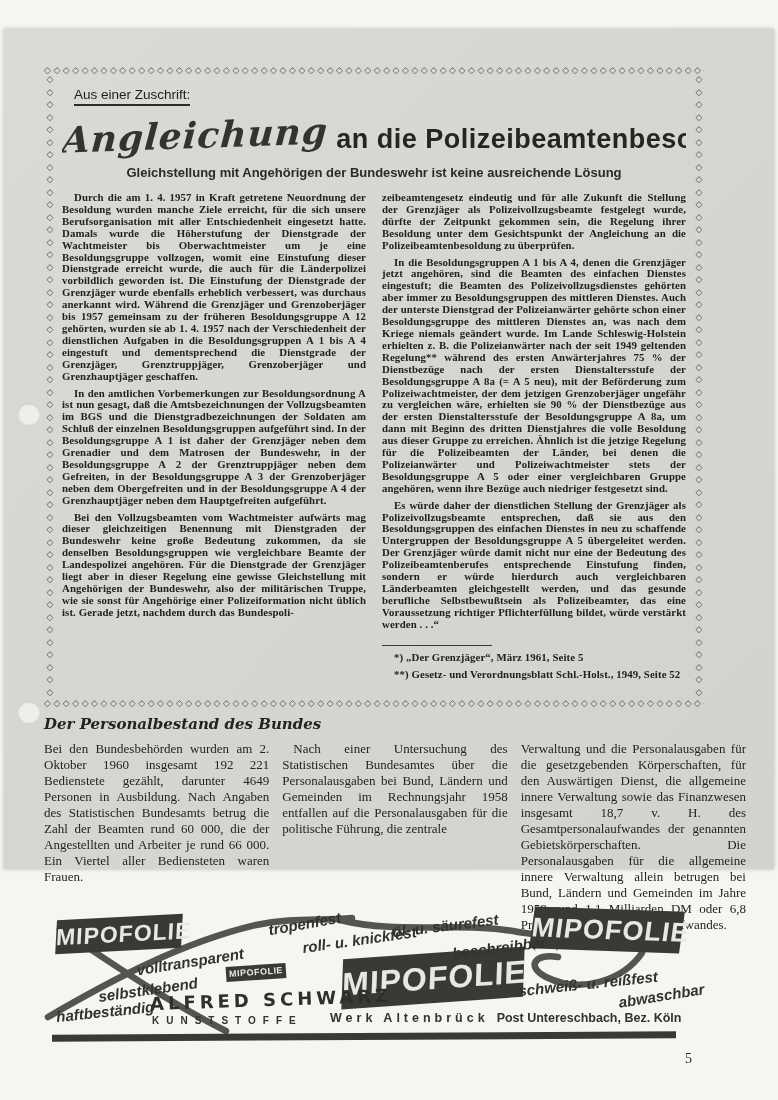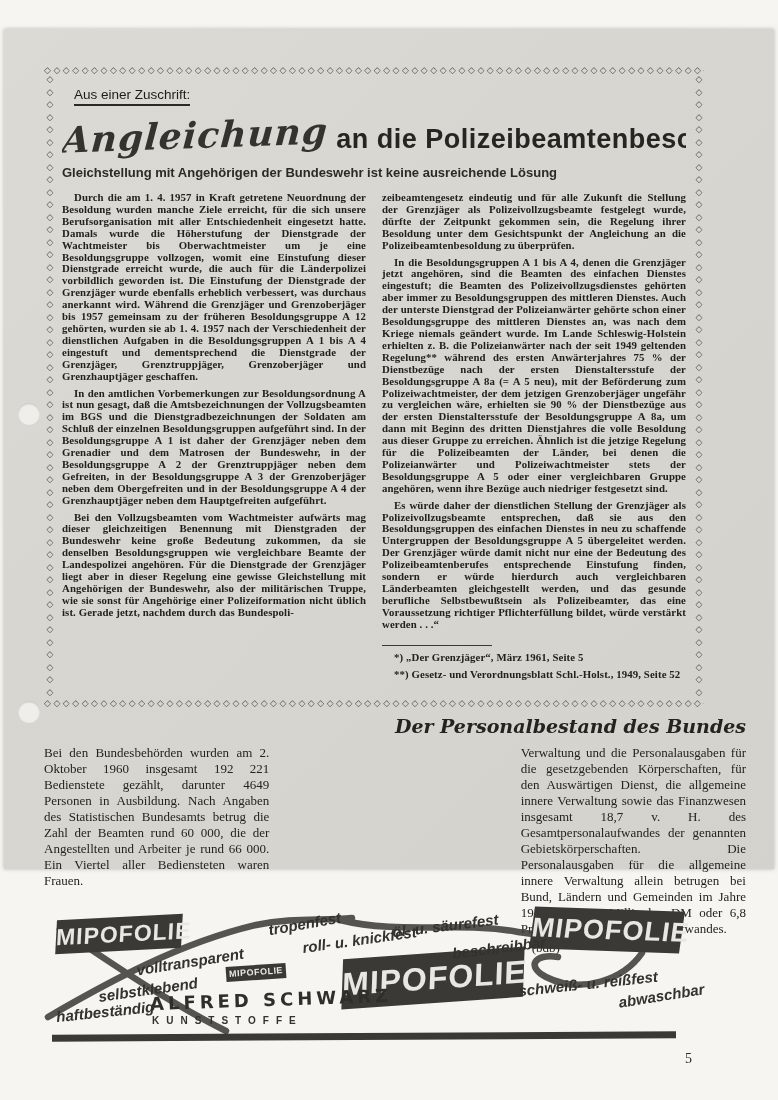--- a/index.html
+++ b/index.html
@@ -24,37 +24,37 @@
 
   .kicker{display:inline-block;margin:8px 0 0 12px;
           font-family:"Liberation Sans",sans-serif;font-size:13.5px;
           border-bottom:2px solid #2b2a27;padding-bottom:2px;}
   .headline{text-align:center;margin-top:8px;white-space:nowrap;}
   .script-word{font-family:"DejaVu Serif",serif;font-style:italic;font-weight:bold;
                font-size:36px;letter-spacing:1px;display:inline-block;
                transform:rotate(-2deg) skewX(-6deg);margin-right:8px;color:#34332f;}
   .head-rest{font-family:"Liberation Sans",sans-serif;font-weight:bold;
              font-size:27px;letter-spacing:.5px;color:#262522;}
-  .subhead{font-family:"Liberation Sans",sans-serif;
+  .subhead{text-align:center;font-family:"Liberation Sans",sans-serif;
            font-weight:bold;font-size:13px;margin-top:9px;color:#2b2a27;}
 
   .cols2{display:flex;gap:16px;margin-top:12px;}
   .cols2 .col{flex:1;}
   .art1 p{margin:0 0 5px 0;font-size:10.8px;line-height:11.9px;
           font-weight:bold;text-align:justify;letter-spacing:.1px;
           text-indent:12px;color:#22211e;}
   .art1 p.noindent{text-indent:0;}
   .fnrule{width:110px;border-top:1px solid #3a3936;margin:14px 0 6px 0;}
   .footnote{font-size:10px;line-height:15px;font-weight:normal;
             font-family:"Liberation Serif",serif;color:#2a2926;margin:0;}
 
   
   .art2{position:absolute;left:40px;top:686px;width:702px;}
-  .art2-title{text-align:right;font-family:"DejaVu Serif",serif;
-              font-style:italic;font-weight:bold;font-size:19px;color:#24231f;}
+  .art2-title{text-align:left;font-family:"DejaVu Serif",serif;
+              font-style:italic;font-weight:bold;font-size:15px;color:#24231f;}
   .cols3{display:flex;gap:13px;margin-top:8px;}
   .cols3 .col{flex:1;}
   .art2 p{margin:0;font-size:13px;line-height:16px;text-align:justify;
           text-indent:11px;color:#242320;}
   .art2 p.noindent{text-indent:0;}
   .byline{text-align:right;font-size:11px;margin-top:3px !important;padding-right:6px;}
 
   
   .ad{position:absolute;left:36px;top:878px;width:668px;height:140px;
       font-family:"Liberation Sans",sans-serif;}
@@ -138,20 +138,21 @@
     </div>
   </div>
 
   <div class="art2">
     <div class="art2-title">Der Personalbestand des Bundes</div>
     <div class="cols3">
       <div class="col">
         <p class="noindent">Bei den Bundesbehörden wurden am 2. Oktober 1960 insgesamt 192 221 Bedienstete gezählt, darunter 4649 Personen in Ausbildung. Nach Angaben des Statistischen Bundesamts betrug die Zahl der Beamten rund 60 000, die der Angestellten und Arbeiter je rund 66 000. Ein Viertel aller Bediensteten waren Frauen.</p>
       </div>
       <div class="col">
+        <p>Nach einer Untersuchung des Statistischen Bundesamtes über die Personalausgaben bei Bund, Ländern und Gemeinden im Rechnungsjahr 1958 entfallen auf die Personalausgaben für die politische Führung, die zentrale</p>
       </div>
       <div class="col">
         <p class="noindent">Verwaltung und die Personalausgaben für die gesetzgebenden Körperschaften, für den Auswärtigen Dienst, die allgemeine innere Verwaltung sowie das Finanzwesen insgesamt 18,7 v. H. des Gesamtpersonalaufwandes der genannten Gebietskörperschaften. Die Personalausgaben für die allgemeine innere Verwaltung allein betrugen bei Bund, Ländern und Gemeinden im Jahre 1958 rund 1,1 Milliarden DM oder 6,8 Prozent des Gesamtpersonalaufwandes.</p>
         <p class="byline">(bdb)</p>
       </div>
     </div>
   </div>
 
   <div class="ad">
     <svg width="668" height="140" viewBox="0 0 668 140">
@@ -173,17 +174,20 @@
     <span class="adword w-saeurefest">öl- u. säurefest</span>
     <span class="adword w-beschreibbar">beschreibbar</span>
     <span class="adword w-volltransparent">volltransparent</span>
     <span class="adword w-selbstklebend">selbstklebend</span>
     <span class="adword w-haftbestaendig">haftbeständig</span>
     <span class="adword w-schweissfest">schweiß- u. reißfest</span>
     <span class="adword w-abwaschbar">abwaschbar</span>
 
     <div class="company">ALFRED SCHWARZ</div>
     <div class="company2">KUNSTSTOFFE</div>
+    <div class="address">
+      <span class="spaced">Werk Altenbrück</span><span>Post Untereschbach, Bez. Köln</span>
+    </div>
     <div class="adbar"></div>
   </div>
 
   <div class="pagenum">5</div>
 </div>
 
 </body></html>

